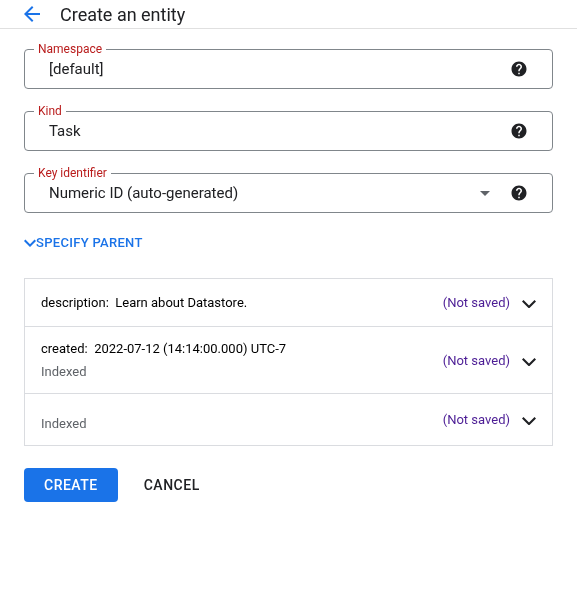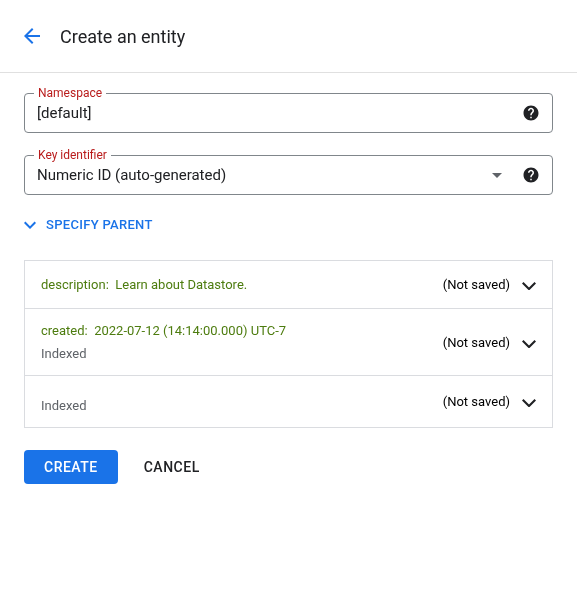--- a/index.html
+++ b/index.html
@@ -1,43 +1,43 @@
 <!DOCTYPE html>
 <html><head>
 <meta charset="utf-8">
 <style>
 * { box-sizing: border-box; margin: 0; padding: 0; }
 body { font-family: Roboto, 'Helvetica Neue', Arial, sans-serif; background: #fff; color: #202124; width: 577px; }
-.header { display: flex; align-items: center; padding: 24px 20px; border-bottom: 1px solid #e0e0e0; gap: 16px; }
+.header { display: flex; align-items: center; padding: 2px 20px; border-bottom: 1px solid #e0e0e0; gap: 16px; }
 .header-title { font-size: 18px; font-weight: 400; }
 .back-arrow { cursor: pointer; display: flex; align-items: center; }
 .back-arrow svg { width: 24px; height: 24px; fill: #1a73e8; }
 
 .content { padding: 20px 24px; }
 
 .field-wrap { position: relative; margin-bottom: 22px; }
 .field-label { position: absolute; top: -7px; left: 10px; background: #fff; padding: 0 4px; font-size: 12px; color: #b91c1c; }
-.field-box { border: 1px solid #80868b; border-radius: 4px; height: 40px; display: flex; align-items: center; padding: 0 12px; cursor: pointer; }
+.field-box { border: 1px solid #80868b; border-radius: 4px; height: 40px; display: flex; align-items: center; padding: 0 24px; cursor: pointer; }
 .field-value { flex: 1; font-size: 15px; color: #202124; }
 .help-icon { width: 18px; height: 18px; display: flex; align-items: center; justify-content: center; }
 .help-icon svg { width: 18px; height: 18px; fill: #202124; }
 .dropdown-arrow { margin-right: 20px; display: flex; }
 .dropdown-arrow svg { width: 10px; height: 5px; fill: #5f6368; }
 
-.specify-parent { display: flex; align-items: center; gap: 10px; color: #1a73e8; font-size: 13px; font-weight: 500; cursor: pointer; margin-bottom: 28px; letter-spacing: 0.3px; }
+.specify-parent { display: flex; align-items: center; color: #1a73e8; font-size: 13px; font-weight: 500; cursor: pointer; margin-bottom: 28px; letter-spacing: 0.3px; }
 .specify-parent svg { width: 12px; height: 8px; fill: #1a73e8; }
 
 .section-title { font-size: 18px; font-weight: 400; margin-bottom: 14px; color: #202124; }
 
 .props-list { border: 1px solid #dadce0; border-bottom: none; margin-bottom: 22px; }
 .prop-row { border-bottom: 1px solid #dadce0; padding: 14px 16px; display: flex; align-items: center; cursor: pointer; }
 .prop-left { flex: 1; }
-.prop-kv { font-size: 13px; color: #4d7c0f; }
+.prop-kv { font-size: 13px; color: #000000; }
 .prop-indexed { font-size: 13px; color: #5f6368; margin-top: 8px; }
-.not-saved { font-size: 13px; color: #000000; margin-right: 12px; }
+.not-saved { font-size: 13px; color: #4c1d95; margin-right: 12px; }
 .expand svg { width: 14px; height: 9px; fill: #202124; }
 
 .add-property { color: #1a73e8; font-size: 13px; font-weight: 500; letter-spacing: 0.3px; padding: 16px; }
 .add-row { border-bottom: 1px solid #dadce0; cursor: pointer; }
 
 .actions { display: flex; gap: 26px; align-items: center; }
 .btn-primary { background: #1a73e8; color: #fff; border: none; border-radius: 4px; padding: 9px 20px; font-size: 14px; font-weight: 500; letter-spacing: 0.5px; cursor: pointer; font-family: inherit; }
 .btn-text { background: none; border: none; color: #202124; font-size: 14px; font-weight: 500; letter-spacing: 0.5px; cursor: pointer; font-family: inherit; }
 </style>
 </head>
@@ -59,20 +59,31 @@
     <div class="field-box">
       <span class="field-value">[default]</span>
       <span class="help-icon">
         <svg viewBox="0 0 24 24">
             <path d="M12 2C6.48 2 2 6.48 2 12s4.48 10 10 10 10-4.48 10-10S17.52 2 12 2zm1 17h-2v-2h2v2zm2.07-7.75l-.9.92C13.45 12.9 13 13.5 13 15h-2v-.5c0-1.1.45-2.1 1.17-2.83l1.24-1.26c.37-.36.59-.86.59-1.41 0-1.1-.9-2-2-2s-2 .9-2 2H8c0-2.21 1.79-4 4-4s4 1.79 4 4c0 .88-.36 1.68-.93 2.25z"></path>
           </svg>
       </span>
     </div>
   </div>
 
+  <div class="field-wrap">
+    <span class="field-label">Kind</span>
+    <div class="field-box">
+      <span class="field-value">Task</span>
+      <span class="help-icon">
+        <svg viewBox="0 0 24 24">
+            <path d="M12 2C6.48 2 2 6.48 2 12s4.48 10 10 10 10-4.48 10-10S17.52 2 12 2zm1 17h-2v-2h2v2zm2.07-7.75l-.9.92C13.45 12.9 13 13.5 13 15h-2v-.5c0-1.1.45-2.1 1.17-2.83l1.24-1.26c.37-.36.59-.86.59-1.41 0-1.1-.9-2-2-2s-2 .9-2 2H8c0-2.21 1.79-4 4-4s4 1.79 4 4c0 .88-.36 1.68-.93 2.25z"></path>
+          </svg>
+      </span>
+    </div>
+  </div>
 
   <div class="field-wrap">
     <span class="field-label">Key identifier</span>
     <div class="field-box">
       <span class="field-value">Numeric ID (auto-generated)</span>
       <span class="dropdown-arrow">
         <svg viewBox="0 0 10 5">
             <path d="M0 0l5 5 5-5z"></path>
           </svg>
       </span>

